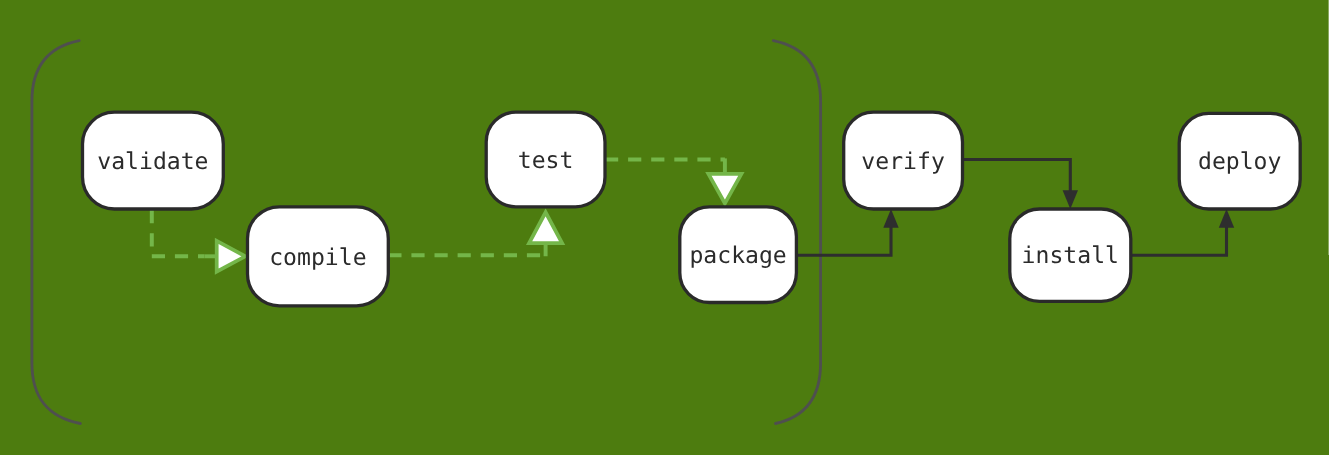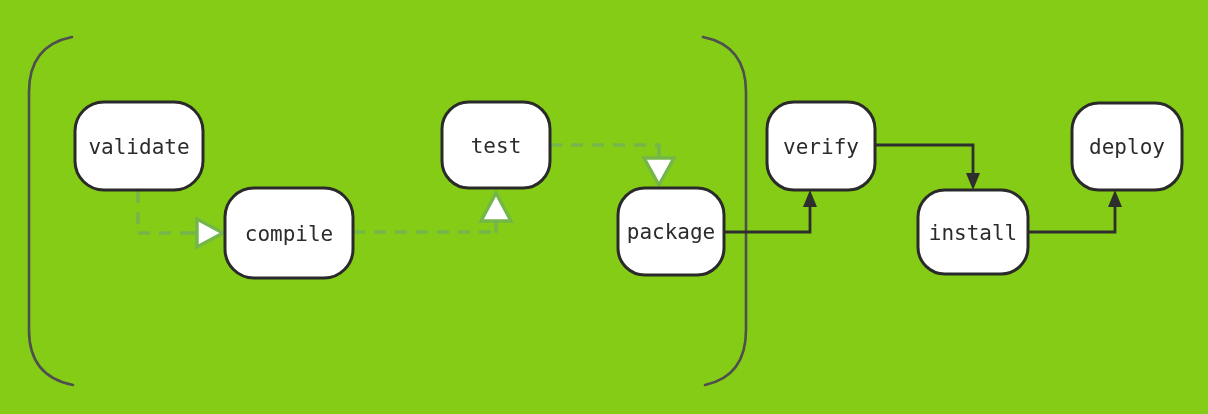--- a/index.html
+++ b/index.html
@@ -5,21 +5,21 @@
   html, body {
     margin: 0;
     padding: 0;
     background: #ffffff;
     font-family: "DejaVu Sans Mono", "Liberation Mono", monospace;
   }
   .canvas {
     position: relative;
     width: 1208px;
     height: 414px;
-    background: #84cc16;
+    background: #4d7c0f;
     overflow: hidden;
   }
   svg { display: block; }
 
   .node-shape {
     fill: var(--node_fill, #ffffff);
     stroke: var(--node_border, #2a2a2a);
     stroke-width: 3;
   }
   .node-label {

